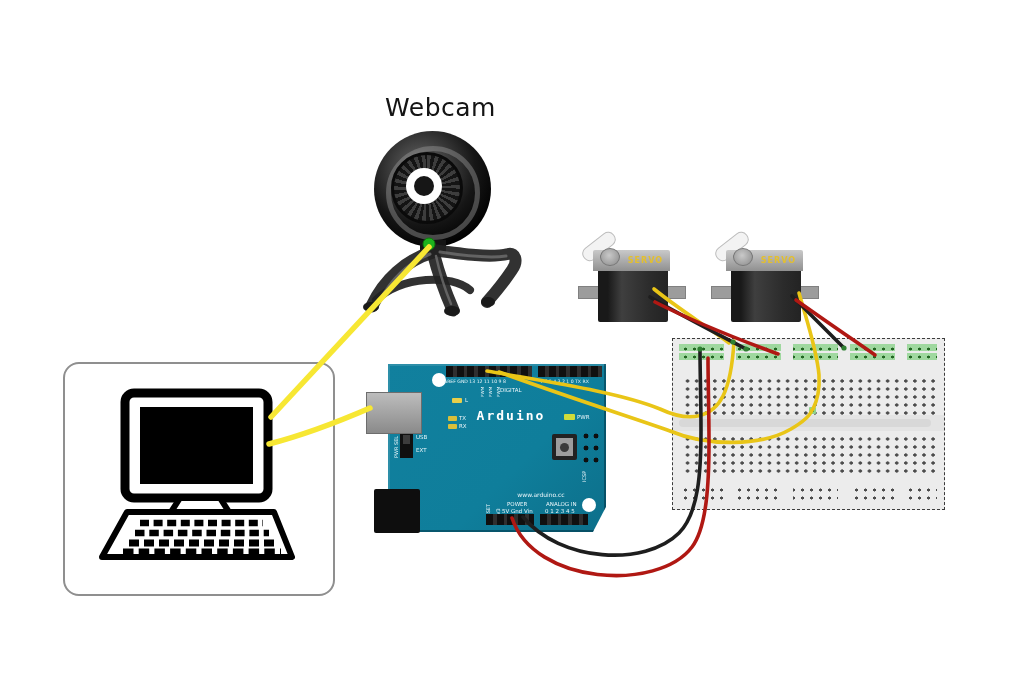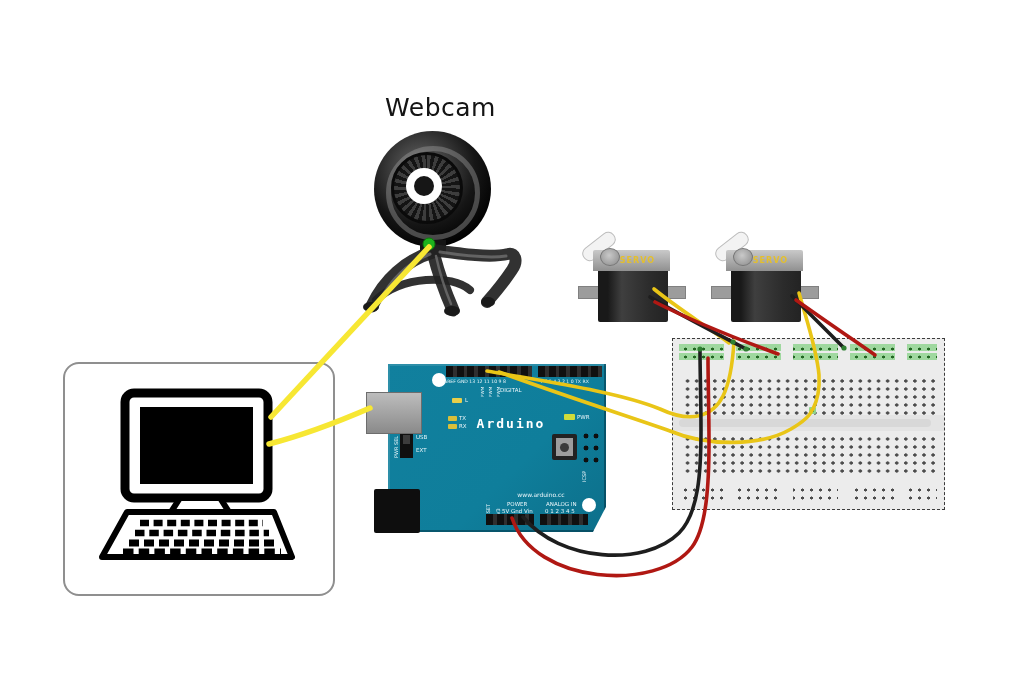--- a/index.html
+++ b/index.html
@@ -29,40 +29,40 @@
       box-shadow:inset -2px -2px 0 rgba(0,40,55,.45), inset 2px 2px 0 rgba(255,255,255,.12);}
   .usb-conn{position:absolute;left:366px;top:392px;width:54px;height:40px;z-index:3;
       background:linear-gradient(180deg,#bdbdbd,#8a8a8a);border:1px solid #6d6d6d;}
   .pwr-jack{position:absolute;left:374px;top:489px;width:46px;height:44px;background:#0e0e0e;border-radius:2px;z-index:3;}
   .hole{position:absolute;width:14px;height:14px;border-radius:50%;background:#fff;}
   .hdr{position:absolute;height:11px;background:repeating-linear-gradient(90deg,#101010 0 7px,#2f2f2f 7px 10.7px);}
   .t{position:absolute;color:#eaf6fa;font-size:5.5px;line-height:6px;white-space:nowrap;}
   .tv{position:absolute;color:#eaf6fa;font-size:5px;line-height:5px;white-space:nowrap;transform:rotate(-90deg);transform-origin:left top;}
   .led{position:absolute;border-radius:1px;}
   .ard-name{position:absolute;left:86px;top:44px;width:74px;text-align:center;color:#fff;
-      font-family:"DejaVu Sans Mono", "Liberation Mono", monospace;font-size:13px;font-weight:bold;letter-spacing:2px;margin-top:8px;}
+      font-family:"DejaVu Sans Mono", "Liberation Mono", monospace;font-size:13px;font-weight:bold;letter-spacing:2px;}
   .reset-btn{position:absolute;left:164px;top:70px;width:25px;height:26px;background:#222;border-radius:2px;}
   .reset-btn .cap{position:absolute;left:4px;top:4px;width:17px;height:18px;background:#9d9d9d;}
   .reset-btn .dot{position:absolute;left:8px;top:9px;width:9px;height:9px;border-radius:50%;background:#3a3a3a;}
   .icsp{position:absolute;left:192px;top:64px;width:20px;height:36px;
       background-image:radial-gradient(circle,#0e0e0e 2.2px, rgba(0,0,0,0) 2.7px);background-size:10px 12px;background-position:1px 2px;}
   .jumper{position:absolute;left:12px;top:68px;width:13px;height:26px;background:#101010;}
   .jumper i{position:absolute;left:3px;top:3px;width:7px;height:9px;background:#3c3c3c;}
 
   
   .servo{position:absolute;width:108px;height:90px;z-index:2;}
   .servo .horn{position:absolute;left:2px;top:3px;width:36px;height:13px;border-radius:7px;background:#f3f3f3;
       border:1px solid #bcbcbc;transform:rotate(-38deg);}
   .servo .hub{position:absolute;left:22px;top:12px;width:18px;height:16px;border-radius:50%;
       background:radial-gradient(circle at 45% 40%, #c9c9c9, #8a8a8a);border:1px solid #777;}
   .servo .tab{position:absolute;top:50px;height:11px;background:#9c9c9c;border:1px solid #808080;}
   .servo .tab.l{left:0;width:20px;} .servo .tab.r{left:86px;width:20px;}
   .servo .band{position:absolute;left:15px;top:14px;width:77px;height:21px;border-radius:2px 2px 0 0;
       background:linear-gradient(180deg,#c9c9c9,#909090);display:flex;align-items:center;justify-content:flex-end;}
-  .servo .band span{font-size:8px;font-weight:bold;letter-spacing:1px;color:var(--servo_label_yellow,#e3bf2e);padding-right:15px;}
+  .servo .band span{font-size:8px;font-weight:bold;letter-spacing:1px;color:var(--servo_label_yellow,#e3bf2e);padding-right:7px;}
   .servo .body{position:absolute;left:20px;top:35px;width:70px;height:51px;border-radius:0 0 2px 2px;
       background:linear-gradient(90deg,#191919 0%,#191919 14%,#3f3f3f 34%,#2b2b2b 75%,#232323 100%);}
 
   
   .bboard{position:absolute;left:672px;top:338px;width:271px;height:170px;background:#ececec;
       border:1.5px dashed #3c3c3c;z-index:1;}
   .rail-top{position:absolute;left:6px;top:5px;width:258px;height:16px;
       background-image:
         repeating-linear-gradient(90deg, rgba(0,0,0,0) 0 45px, #ececec 45px 57px),
         radial-gradient(circle,#226622 1.2px, rgba(0,0,0,0) 1.7px),

